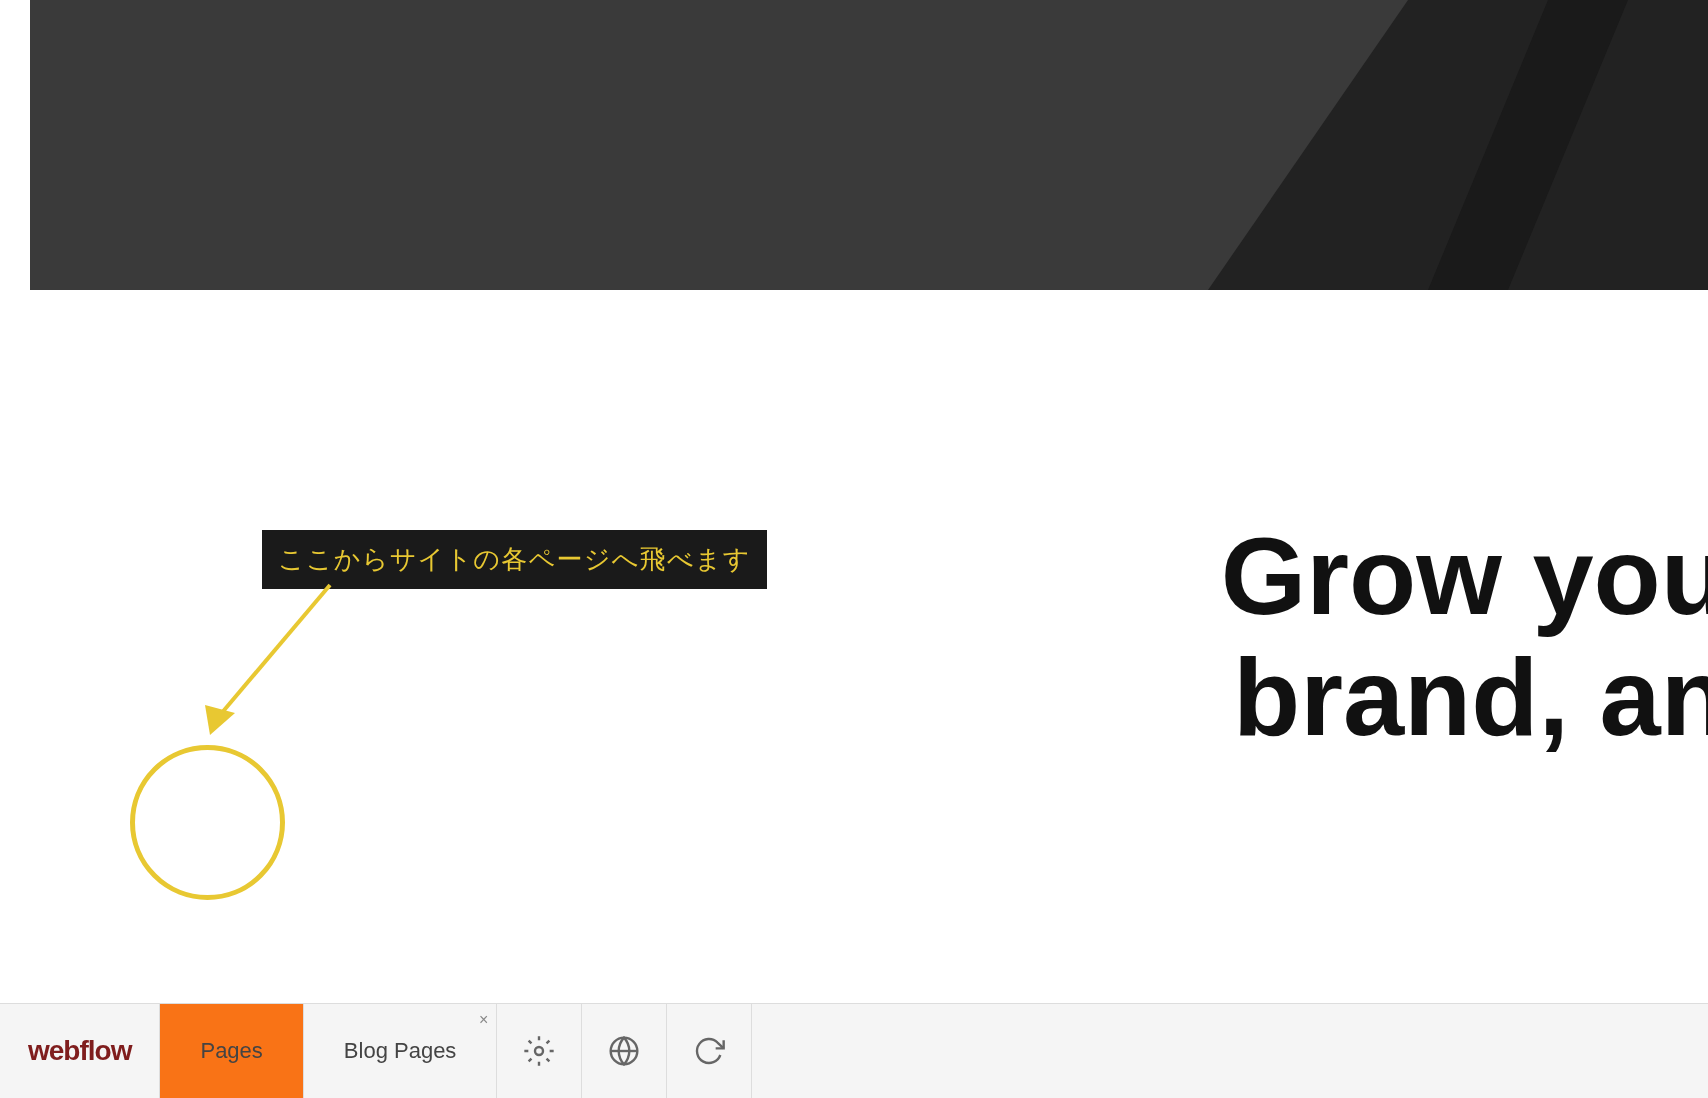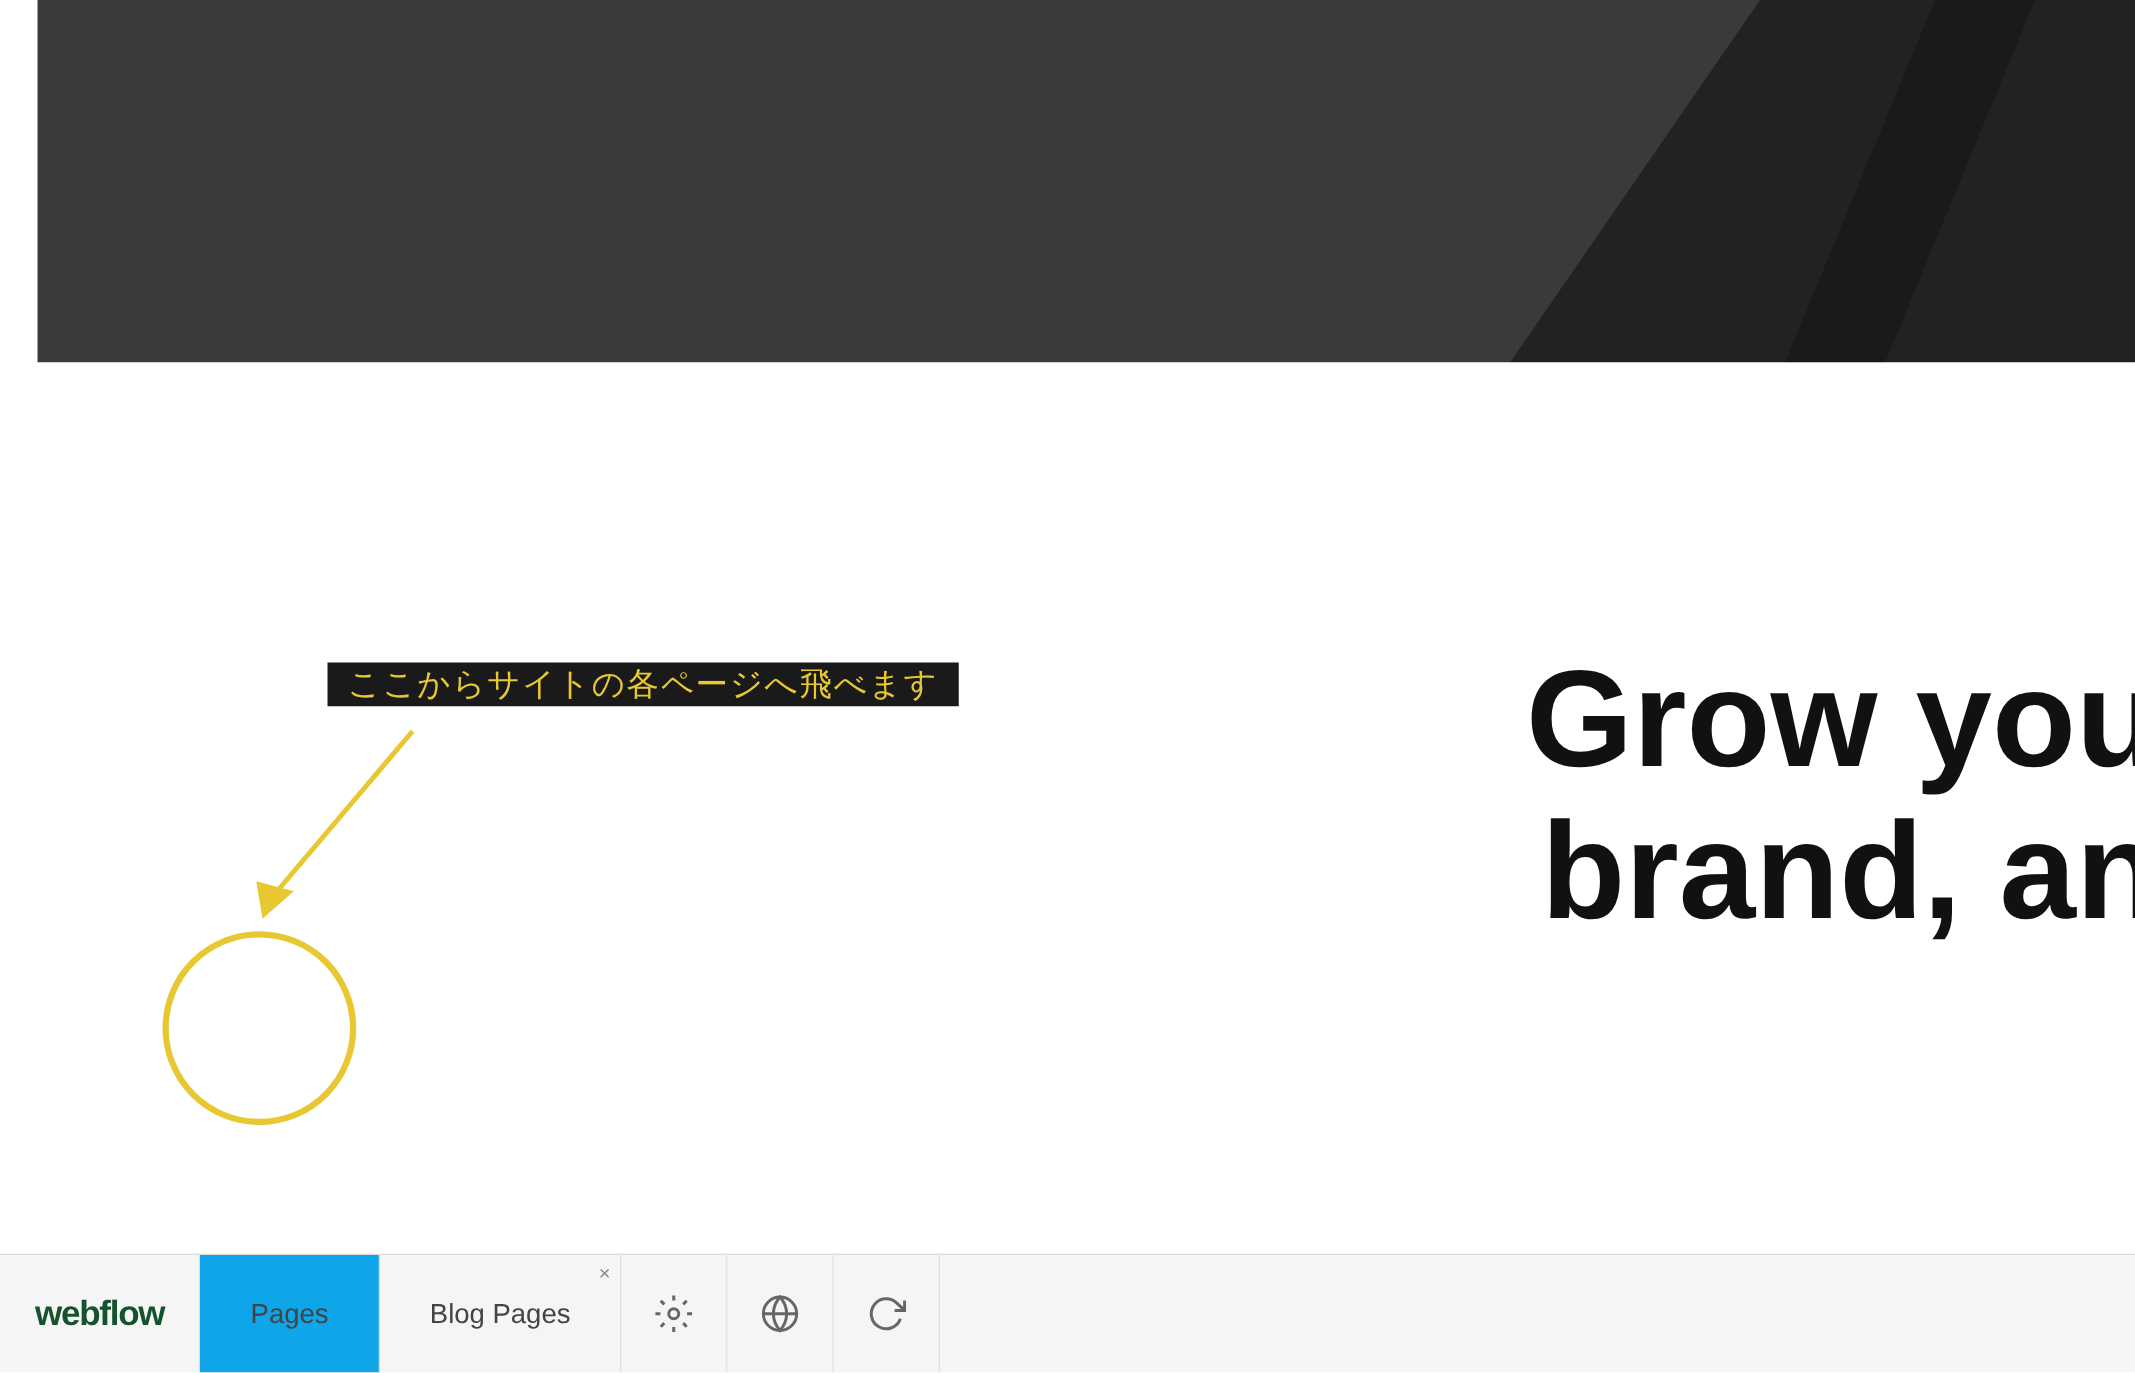--- a/index.html
+++ b/index.html
@@ -59,21 +59,21 @@
     }
 
     
     .annotation-box {
       position: absolute;
       top: 530px;
       left: 262px;
       background: #1a1a1a;
       color: #e8c832;
       font-size: 26px;
-      padding: 0 16px;
+      padding: 12px 16px;
       font-weight: 500;
       white-space: nowrap;
       letter-spacing: 0.05em;
     }
 
     
     .hero-text {
       position: absolute;
       top: 515px;
       right: -20px;
@@ -123,21 +123,21 @@
     .toolbar-logo {
       display: flex;
       align-items: center;
       padding: 0 28px;
       height: 100%;
     }
 
     .logo-text {
       font-size: 28px;
       font-weight: 900;
-      color: #14532d;
+      color: #7f1d1d;
       letter-spacing: -1px;
     }
 
     .toolbar-tabs {
       display: flex;
       align-items: stretch;
       height: 100%;
       border-left: 1px solid #ddd;
     }
 
@@ -149,21 +149,21 @@
       font-size: 22px;
       color: #444;
       background: #f5f5f5;
       border-right: 1px solid #ddd;
       cursor: pointer;
       position: relative;
       white-space: nowrap;
     }
 
     .toolbar-tab.active {
-      background: #0ea5e9;
+      background: #f97316;
     }
 
     .close-badge {
       position: absolute;
       top: 8px;
       right: 8px;
       font-size: 16px;
       color: #888;
       line-height: 1;
     }

